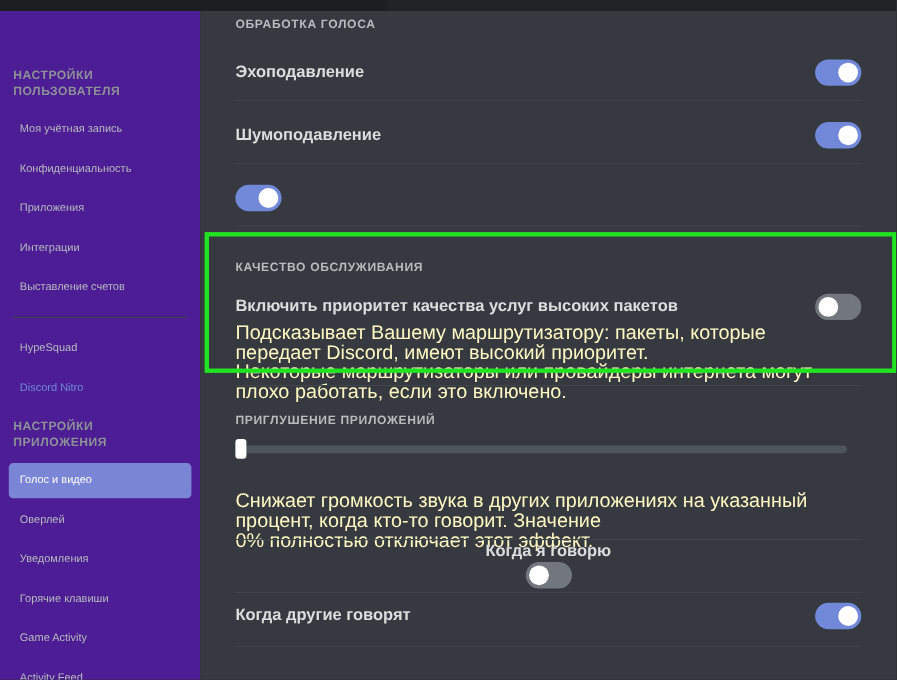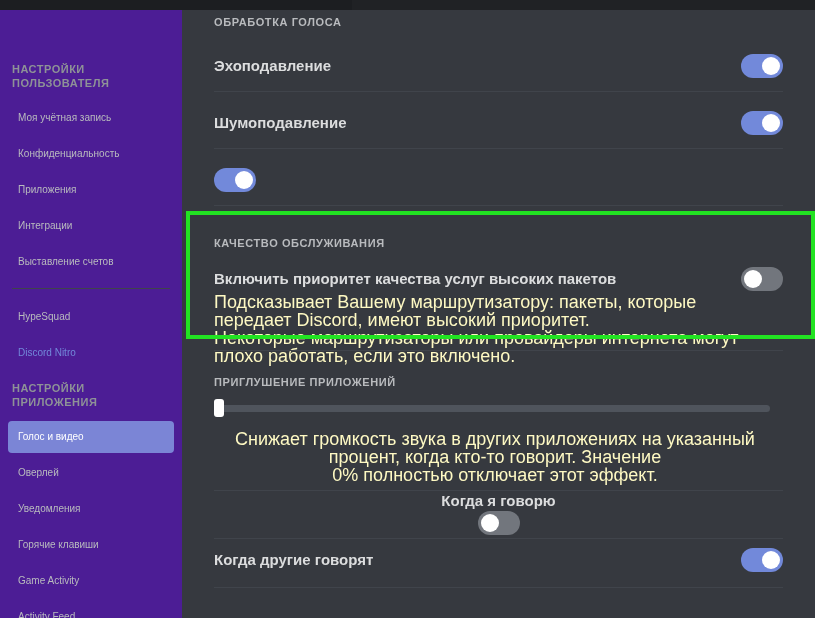--- a/index.html
+++ b/index.html
@@ -286,21 +286,21 @@
         <div class="sect-title">ПРИГЛУШЕНИЕ ПРИЛОЖЕНИЙ</div>
       </div>
 
       <div class="blk" style="top:389px;left:32px;">
         <div class="slider">
           <div class="track"></div>
           <div class="thumb"></div>
         </div>
       </div>
 
-      <div class="blk" style="top:420px;left:32px;width:580px;text-align:center;">
+      <div class="blk" style="top:436px;left:32px;width:580px;">
         <div class="desc">Снижает громкость звука в других приложениях на указанный процент, когда кто-то говорит. Значение</div>
         <div class="desc">0% полностью отключает этот эффект.</div>
       </div>
 
       <div class="blk divider" style="top:480px;left:32px;width:569px;"></div>
 
       <div class="blk row" style="top:481px;left:32px;width:569px;flex-direction:column;">
         <div class="row-label">Когда я говорю</div>
         <div class="toggle off">
           <div class="knob"></div>

